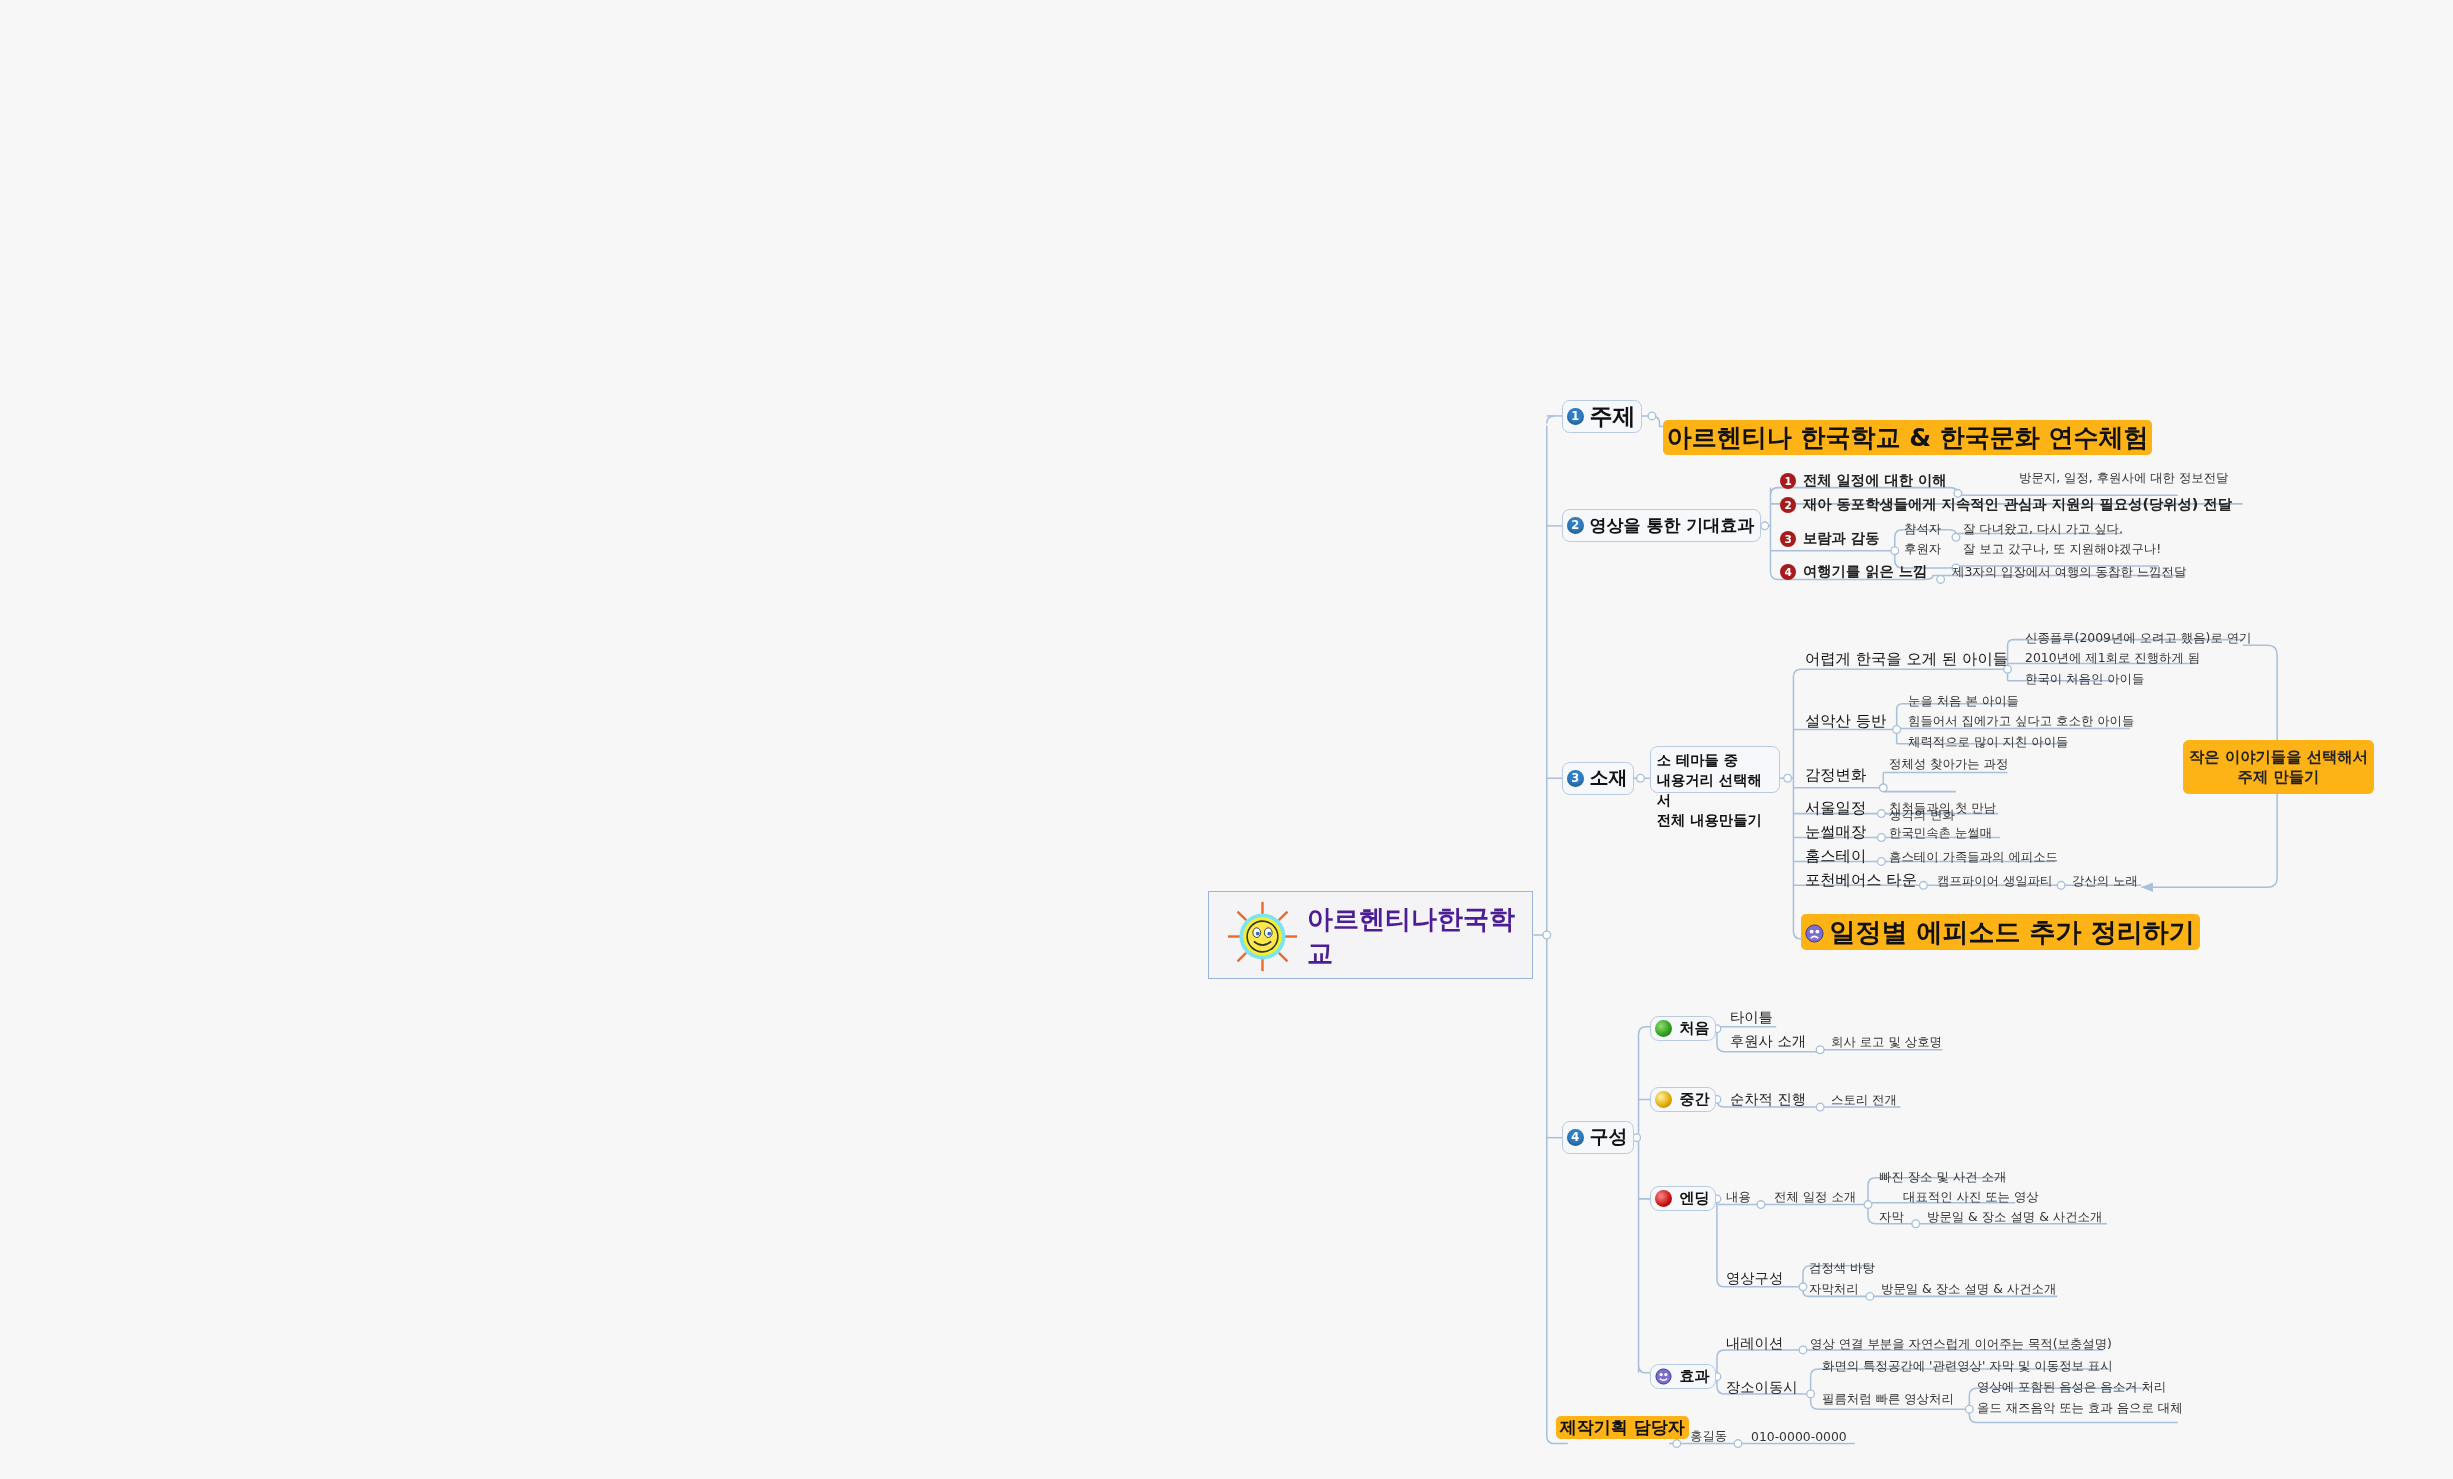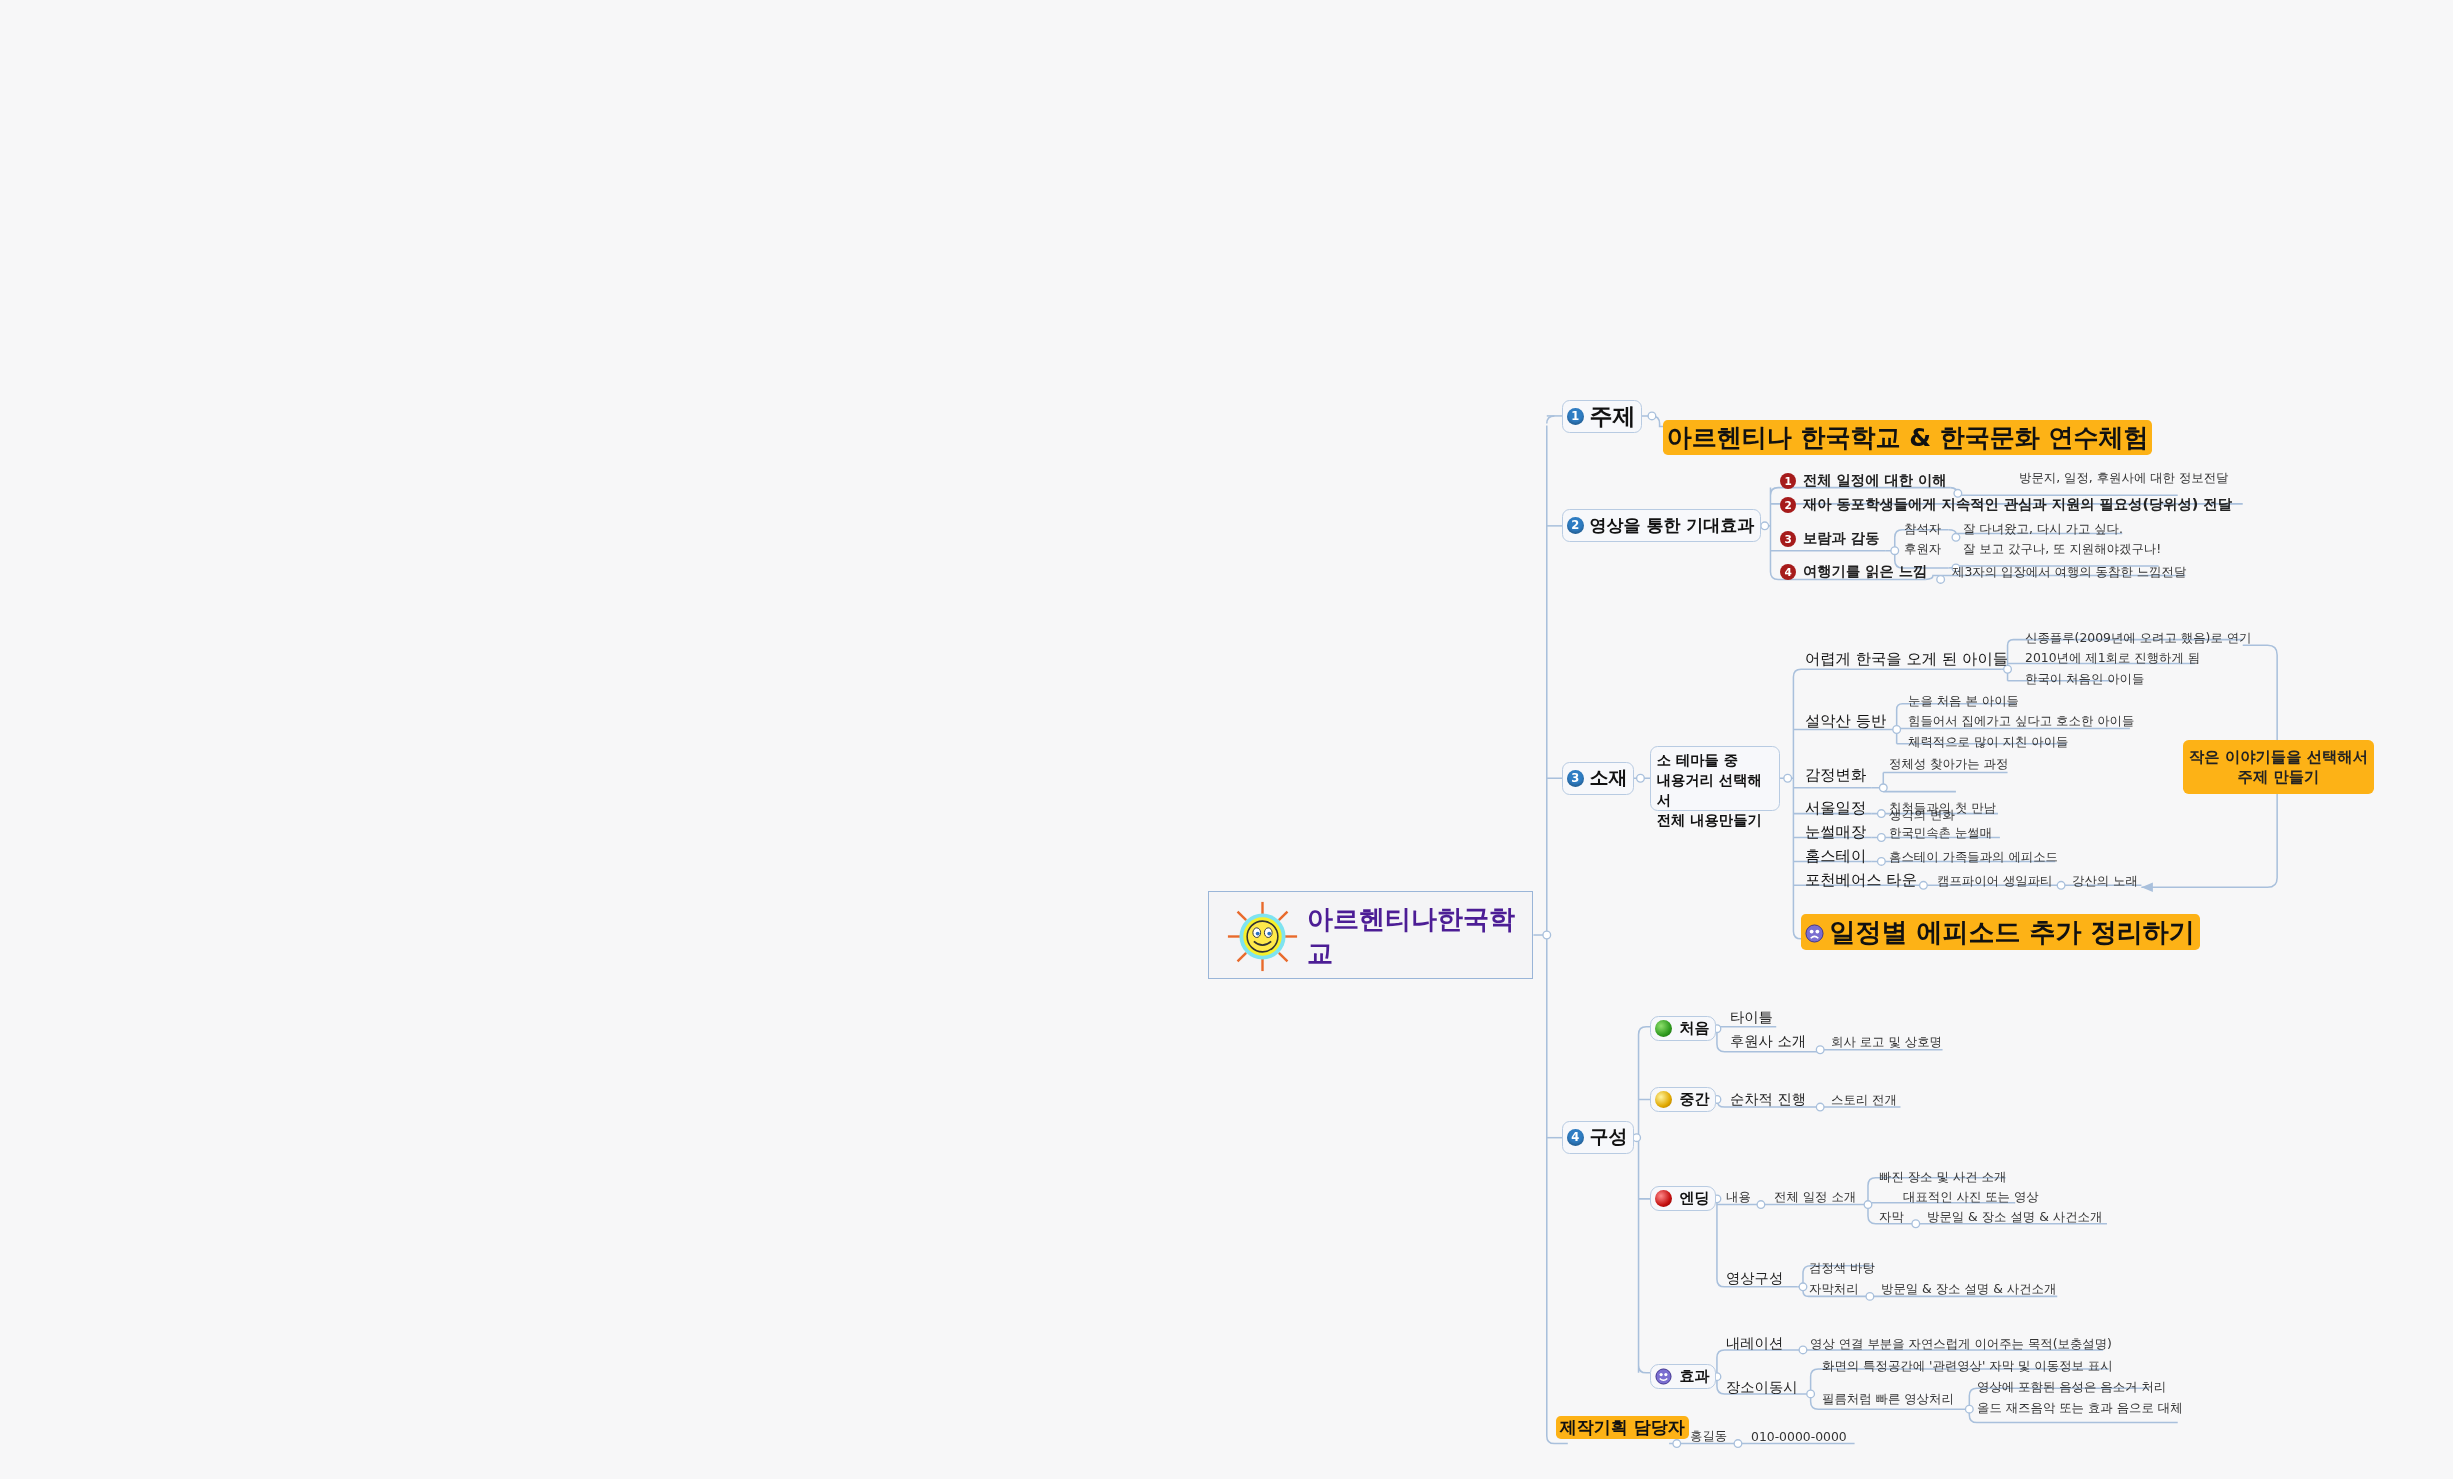--- a/index.html
+++ b/index.html
@@ -31,21 +31,21 @@
   .hl { background:#fdb216; border-radius:4.8px; font-weight:bold; color:#111;margin-top:21px; }
   .sub { font-size:14.3px; color:#222; }
   .leaf { font-size:12.4px; color:#333; }
   .mid { font-size:15.3px; color:#111; }
   .phase {
     position:absolute; height:25px; border:1.9px solid #b8cbe2; border-radius:8.6px; background:#f7f8fb;
     box-sizing:border-box; display:flex; align-items:center; padding:0 5.7px 0 3.8px; font-size:15px; font-weight:bold;
   }
   .ball { width:17px; height:17px; border-radius:50%; margin-right:7.6px; display:inline-block; }
   .box3 {
-    position:absolute; left:1650px; top:746px; width:130px; height:65px; border:1.9px solid #b8cbe2; border-radius:7.6px;
+    position:absolute; left:1650px; top:746px; width:130px; height:47px; border:1.9px solid #b8cbe2; border-radius:7.6px;
     background:#f7f8fb; box-sizing:border-box; padding:2.9px 5.7px; font-size:14.3px; font-weight:bold; line-height:20px;
   }
   .callout {
     position:absolute; left:2183px; top:740px; width:191px; height:54px; background:#fdb216; border-radius:5.7px;
     font-size:15.3px; font-weight:bold; text-align:center; line-height:20px; padding-top:6.7px; box-sizing:border-box; color:#222;
   }
 </style>
 </head>
 <body>
 

